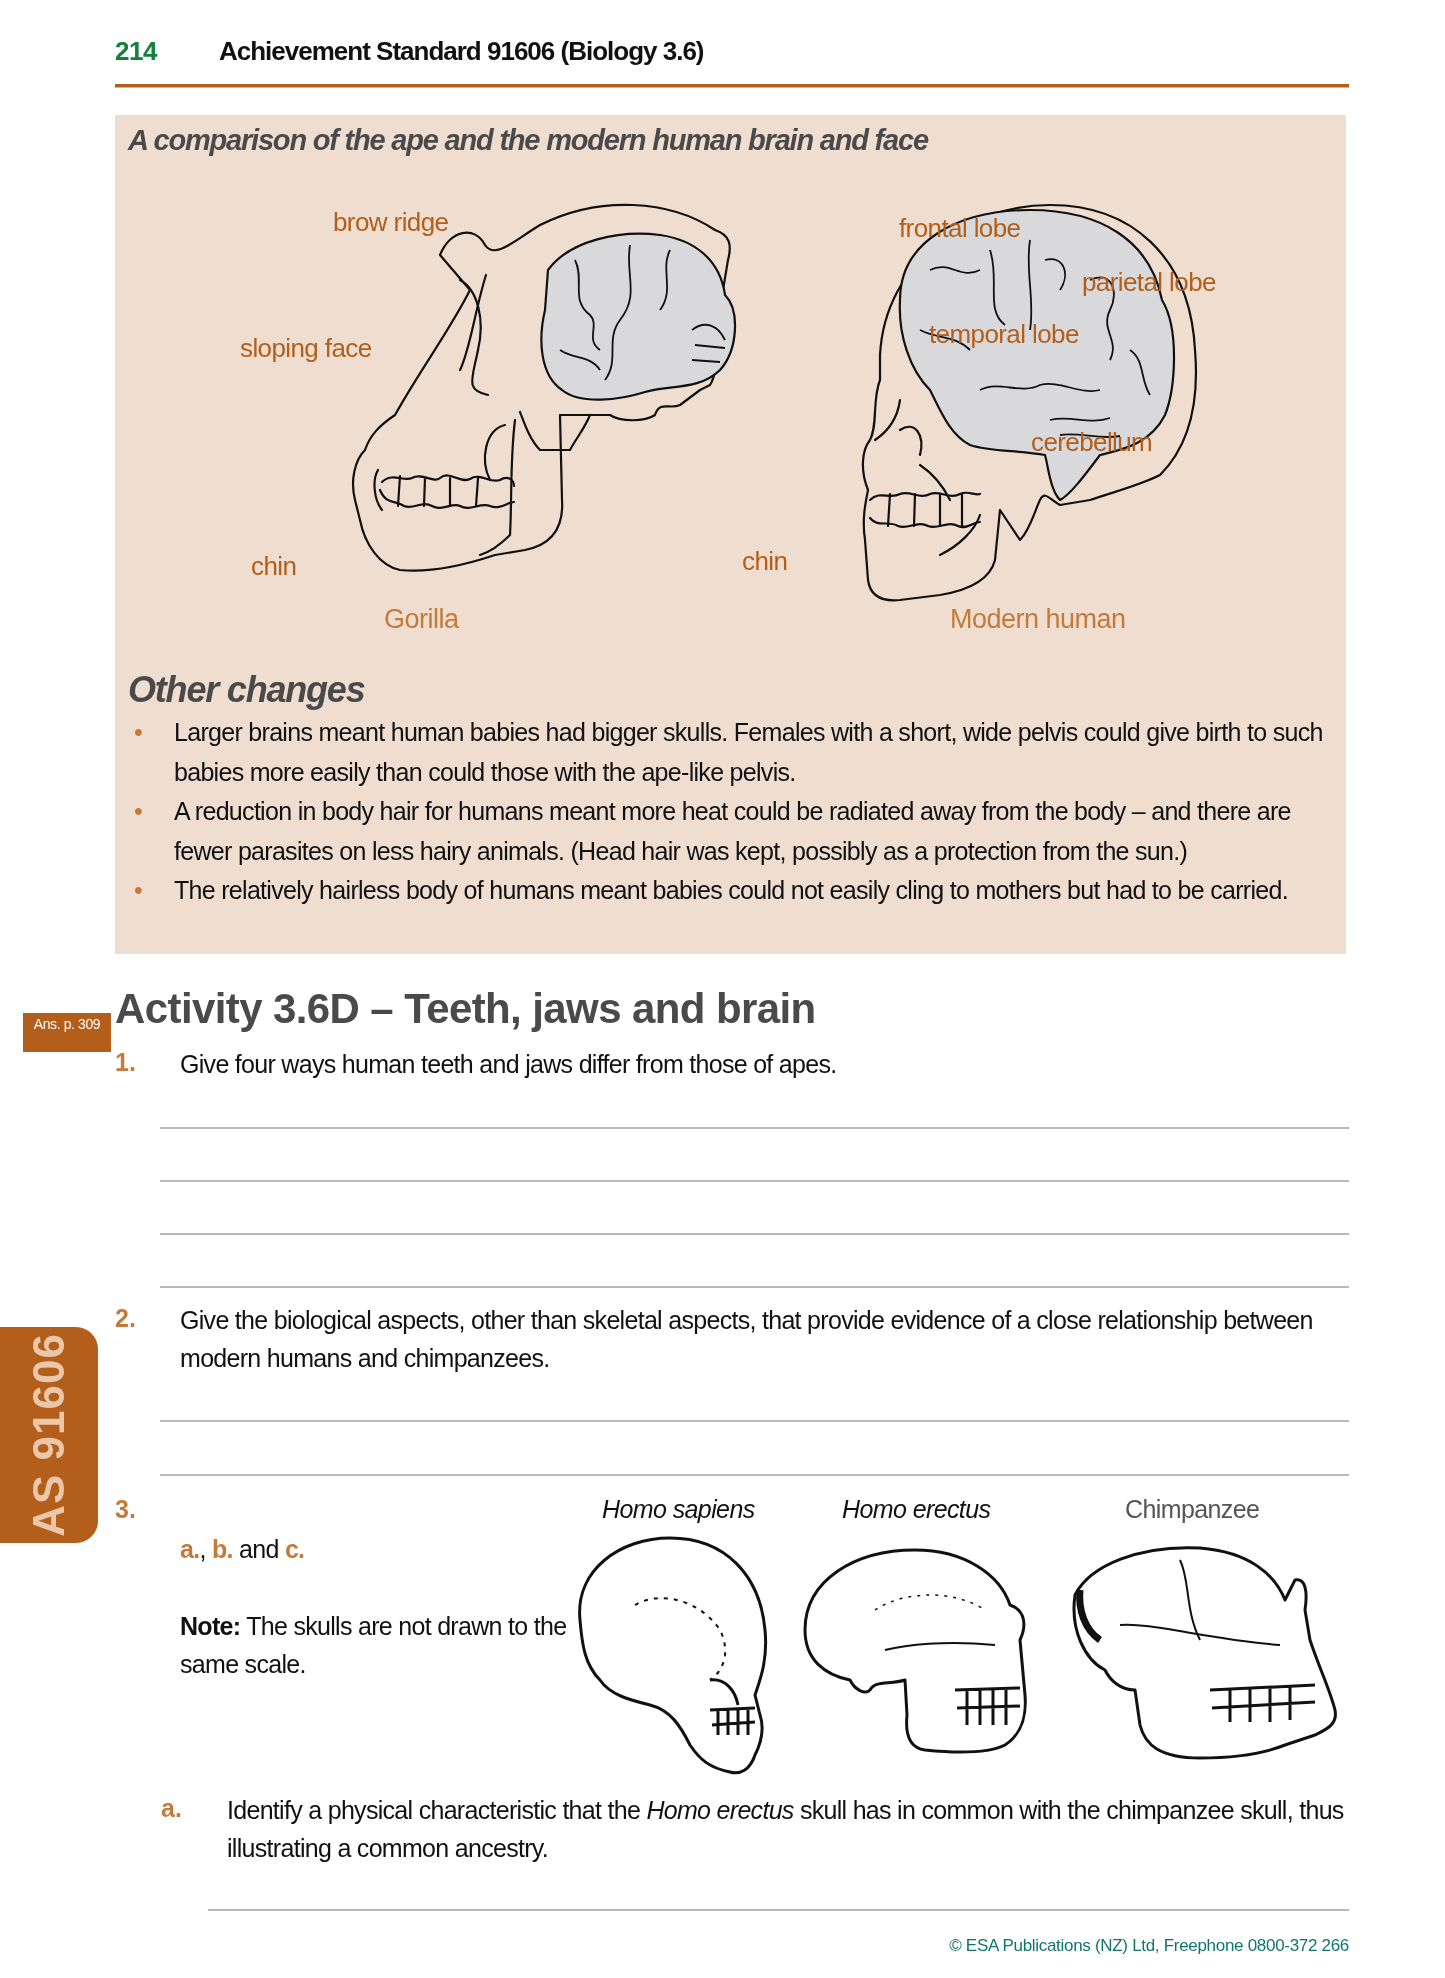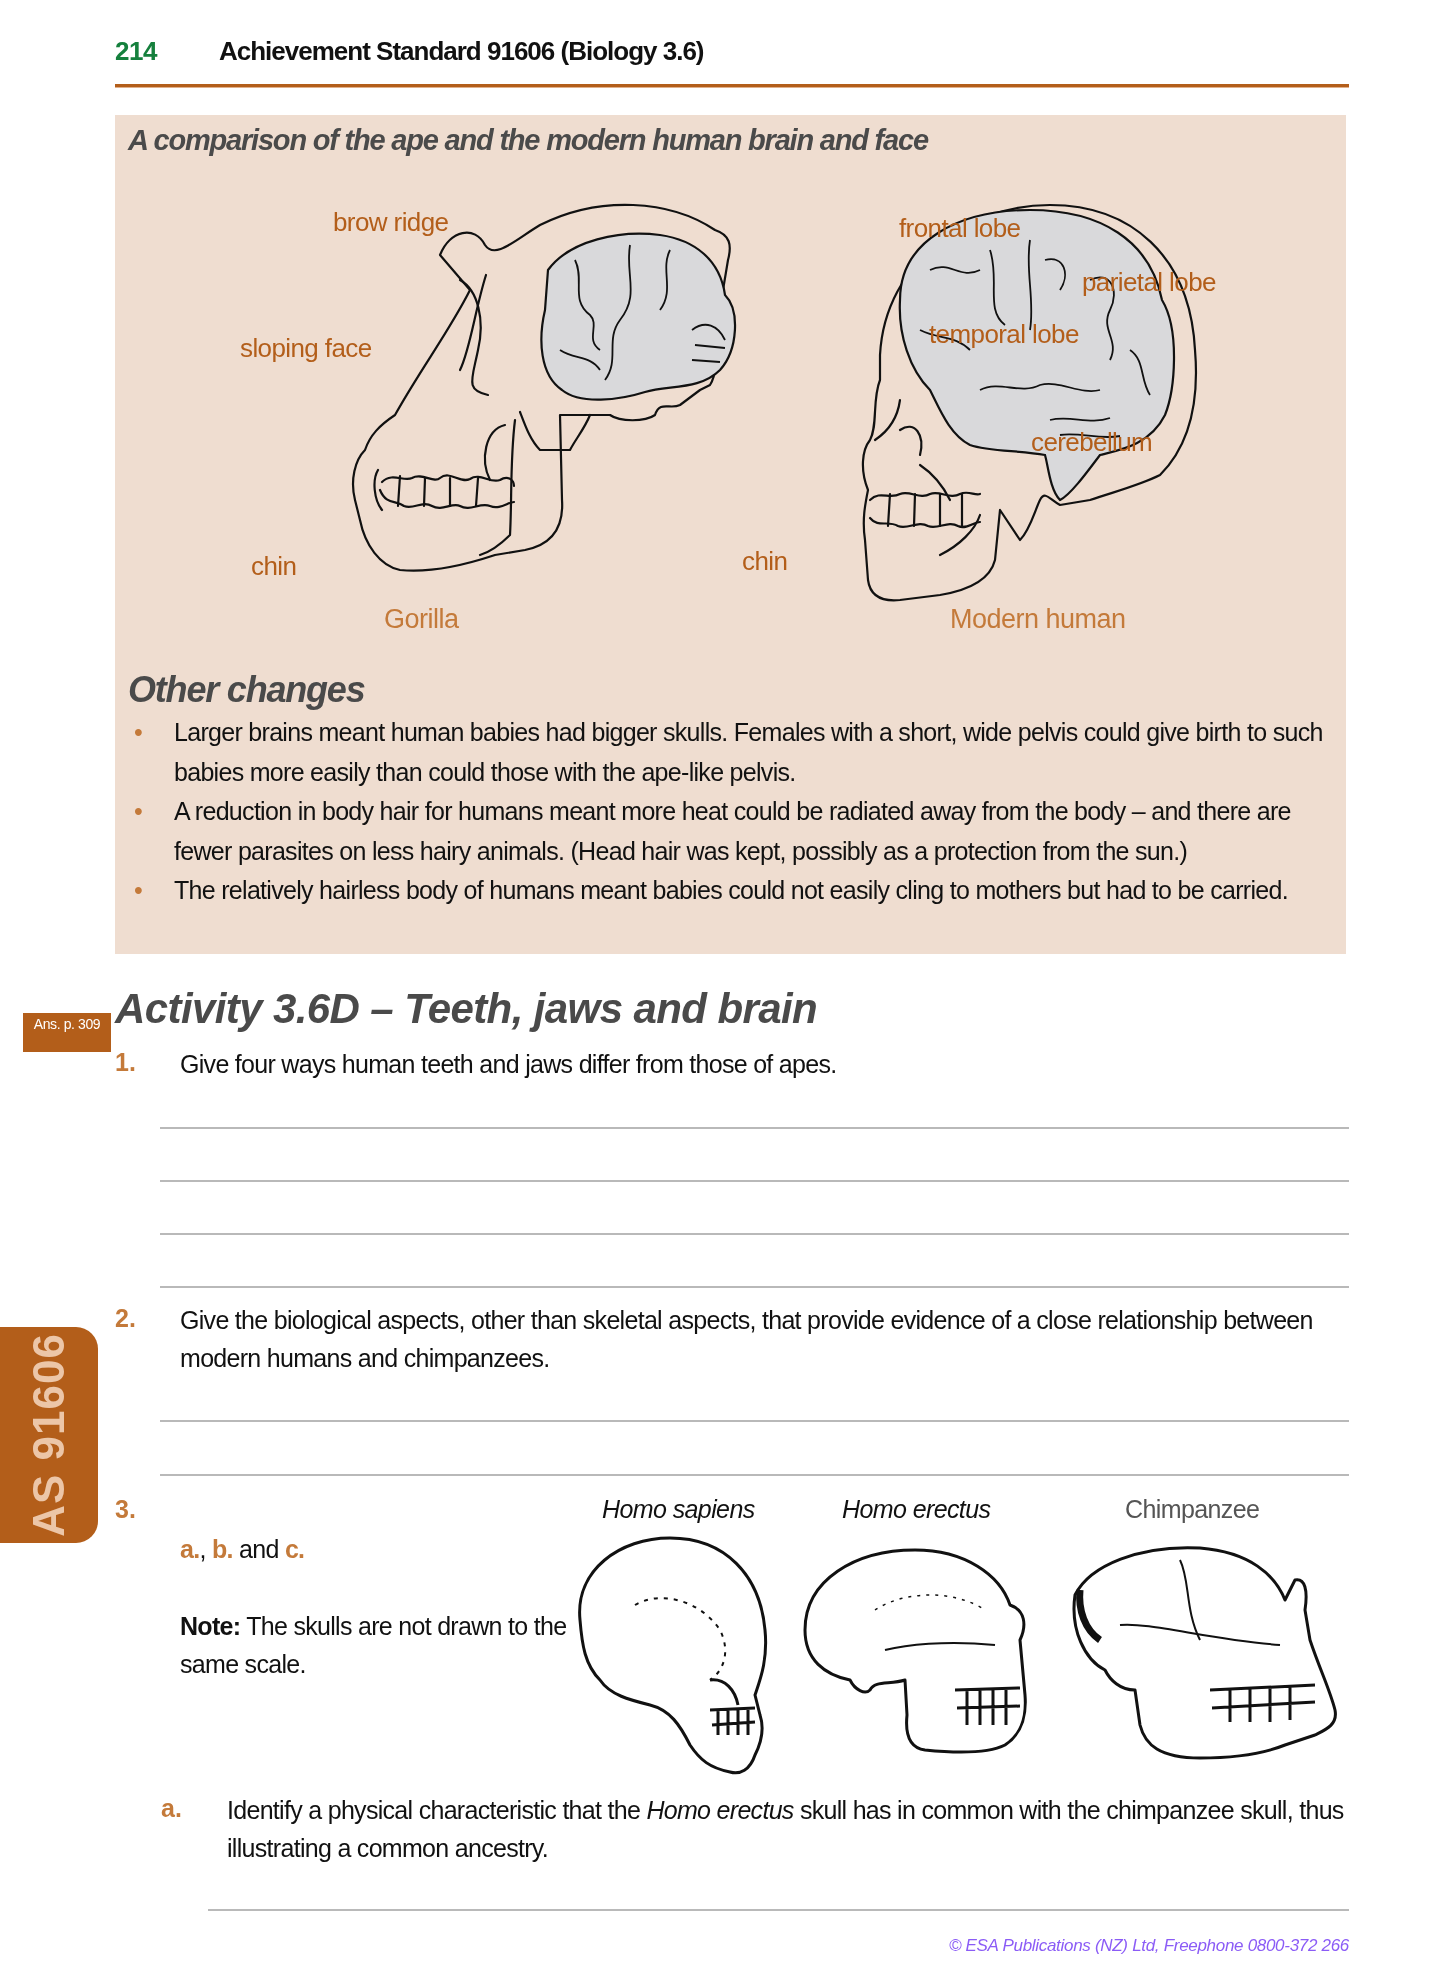--- a/index.html
+++ b/index.html
@@ -11,29 +11,29 @@
   #hdr-rule { left:115px; top:84px; width:1234px; height:3px; background:#b35e1a; border-bottom:1px solid #e2b08a; }
   #box { left:115px; top:115px; width:1231px; height:839px; background:#efddd0; }
   #box-title { left:128px; top:124px; font-size:29px; font-weight:bold; font-style:italic; color:#4a4a4a; letter-spacing:-1.2px;text-align:center; }
   .lbl { font-size:26px; color:#b35e1a; letter-spacing:-0.6px; white-space:nowrap; }
   .cap { font-size:27px; font-weight:normal; color:#c47a3a; letter-spacing:-0.5px; white-space:nowrap; }
   #other-title { left:128px; top:669px; font-size:36px; font-weight:bold; font-style:italic; color:#4a4a4a; letter-spacing:-1.2px; }
   .bullets { left:128px; top:713px; width:1200px; margin:0; padding:0; list-style:none; }
   .bullets li { position:relative; padding-left:46px; font-size:25px; line-height:39.5px; letter-spacing:-0.7px; color:#111; margin-bottom:0px; }
   .bullets li .dot { position:absolute; left:6px; top:0; color:#c47a3a; font-size:25px; }
   #ans-tab { left:23px; top:1013px; width:88px; height:39px; background:#b35e1a; color:#fff; font-size:14px; line-height:23px; text-align:center; letter-spacing:-0.4px; }
-  #activity-title { left:115px; top:985px; font-size:42px; font-weight:bold; font-style:italic; color:#4a4a4a; letter-spacing:-0.6px; white-space:nowrap; }
+  #activity-title { left:115px; top:985px; font-size:42px; font-weight:bold; color:#4a4a4a; letter-spacing:-0.6px; white-space:nowrap; }
   .qnum { font-size:25px; font-weight:bold; color:#c47a3a; }
   .qtext { font-size:25px; line-height:38px; letter-spacing:-0.7px; color:#111;margin-left:19px; }
   .ans-line { height:2px; background:#b9b9b9; }
   #side-tab { left:0; top:1327px; width:98px; height:216px; background:#b35e1a; border-radius:0 22px 22px 0; }
   #side-tab-text { position:absolute; left:49px; top:108px; transform:translate(-50%,-50%) rotate(-90deg);
                    color:#ecc6a8; font-size:44px; font-weight:bold; white-space:nowrap; letter-spacing:1px; }
   .skull-label { font-size:25px; letter-spacing:-0.6px; white-space:nowrap; }
-  #footer { right:96px; top:1936px; font-size:17px; font-style:italic; color:#8b5cf6; letter-spacing:-0.3px; white-space:nowrap; }
+  #footer { right:96px; top:1936px; font-size:17px; color:#0f766e; letter-spacing:-0.3px; white-space:nowrap; }
   svg { position:absolute; overflow:visible; }
 </style>
 </head>
 <body>
 
 <div class="abs" id="hdr-num">214</div>
 <div class="abs" id="hdr-title">Achievement Standard 91606 (Biology 3.6)</div>
 <div class="abs" id="hdr-rule"></div>
 
 <div class="abs" id="box"></div>

